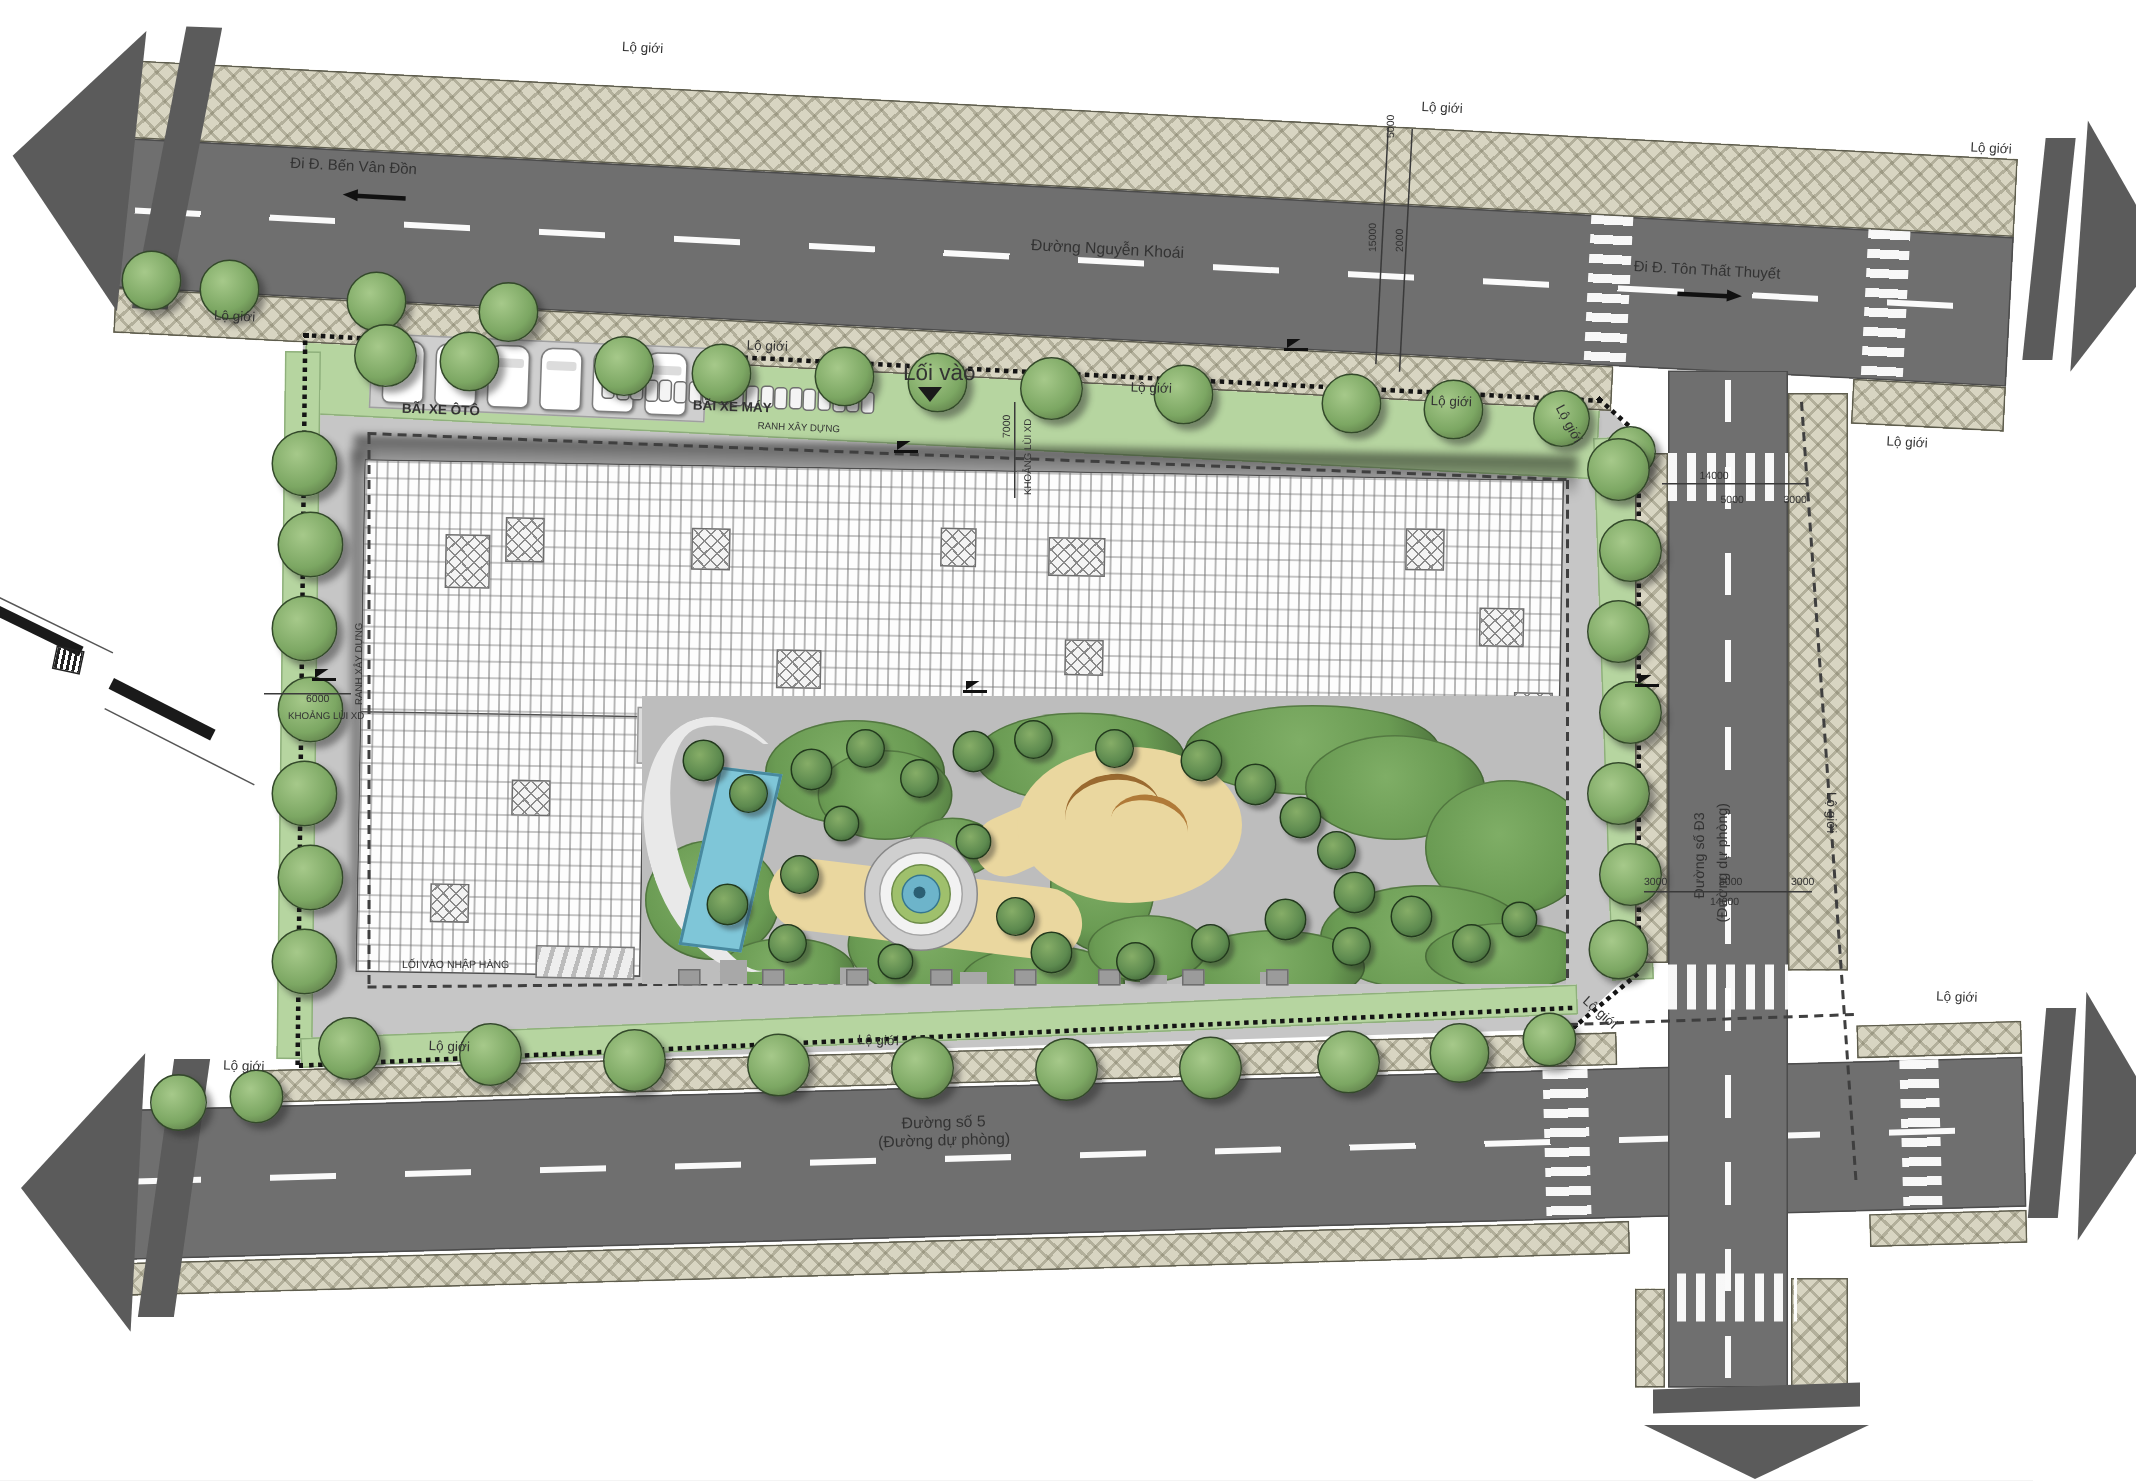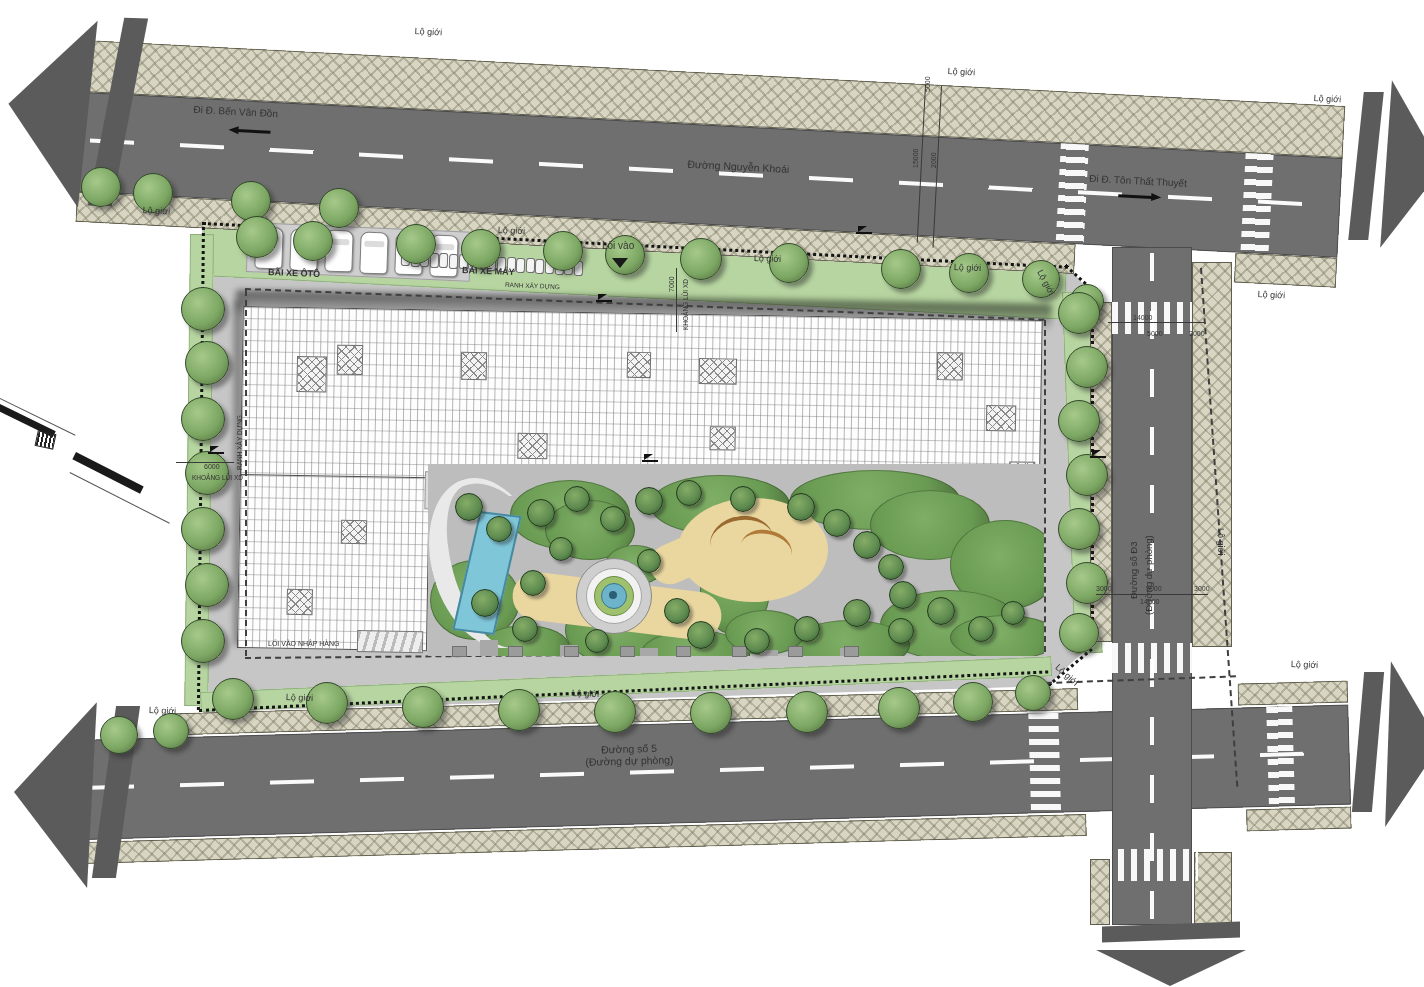--- a/index.html
+++ b/index.html
@@ -269,21 +269,21 @@
       <div class="bike" style="left:525.8px;top:258.15px;width:7px;height:13px;transform:rotate(2deg);"></div>
       <div class="bike" style="left:535.4px;top:258.7px;width:7px;height:13px;transform:rotate(2deg);"></div>
       <div class="bike" style="left:545px;top:259.25px;width:7px;height:13px;transform:rotate(2deg);"></div>
       <div class="bike" style="left:554.6px;top:259.8px;width:7px;height:13px;transform:rotate(2deg);"></div>
       <div class="bike" style="left:564.2px;top:260.35px;width:7px;height:13px;transform:rotate(2deg);"></div>
       <div class="bike" style="left:573.8px;top:260.9px;width:7px;height:13px;transform:rotate(2deg);"></div>
     </div>
   <span class="lbl" style="left:268px;top:268px;font-size:9px;font-weight:bold;transform:rotate(2deg);z-index:10;">BÃI XE ÔTÔ</span>
   <span class="lbl" style="left:462px;top:266px;font-size:9px;font-weight:bold;transform:rotate(2deg);z-index:10;">BÃI XE MÁY</span>
 
-  <span class="lbl" style="left:602px;top:240px;font-size:10px;z-index:10;">Lối vào</span>
+  <span class="lbl" style="left:602px;top:240px;font-size:15px;z-index:10;">Lối vào</span>
   <div class="abs" style="left:612px;top:258px;width:0;height:0;border-top:10px solid #1a1a1a;border-left:8px solid transparent;border-right:8px solid transparent;z-index:10;"></div>
 
   <span class="lbl" style="left:268px;top:640px;font-size:7px;z-index:10;">LỐI VÀO NHẬP HÀNG</span>
   <div class="abs" style="left:352px;top:648px;width:0;height:0;border-bottom:8px solid transparent;border-left:10px solid transparent;border-right:10px solid transparent;border-top:0;z-index:10;
               border-bottom-color:transparent;"></div>
 
   <div class="flag" style="left:596px;top:300px;z-index:10;"></div>
   <div class="flag" style="left:208px;top:452px;z-index:10;"></div>
   <div class="flag" style="left:642px;top:460px;z-index:10;"></div>
   <div class="flag" style="left:1090px;top:456px;z-index:10;"></div>

